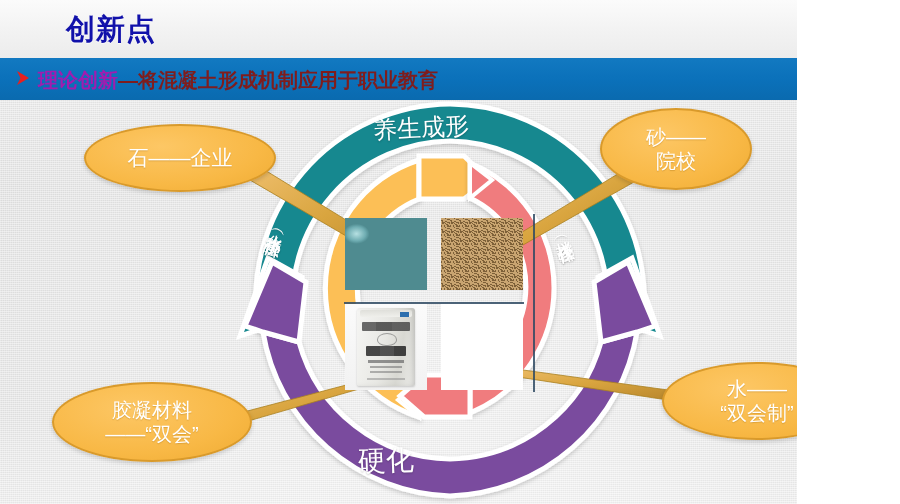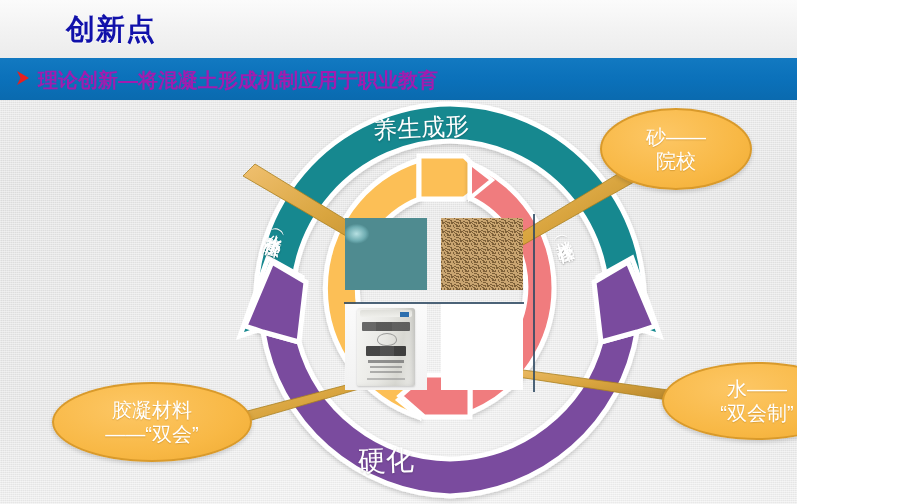--- a/index.html
+++ b/index.html
@@ -33,21 +33,21 @@
     position:absolute;left:14px;top:70px;
     width:0;height:0;color:#d61515;font-size:19px;line-height:19px;
     font-weight:bold;
   }
   .hdr-arrow svg{position:absolute;left:0;top:-2px;}
   .hdr-sub{
     position:absolute;left:38px;top:64px;height:32px;
     font-size:20px;line-height:32px;font-weight:bold;white-space:nowrap;
   }
   .hdr-sub .red{color:#a21caf;}
-  .hdr-sub .white{color:#a21caf;font-weight:bold;}
+  .hdr-sub .white{color:#7f1d1d;font-weight:bold;}
 
   
   .stage{
     position:absolute;left:0;top:100px;width:900px;height:404px;
     background:
       radial-gradient(ellipse 620px 380px at 450px 290px, #f2f2f2 0%, #e9e9e9 55%, #e2e2e2 100%);
   }
   .stage:after{
     content:"";position:absolute;inset:0;
     background-image:
@@ -315,20 +315,23 @@
   </div>
 
   <div class="cross-v"></div>
   <div class="cross-h"></div>
 
   <div class="arc-label" id="lab-top">养生成形</div>
   <div class="arc-label" id="lab-bottom">硬化</div>
   <div class="vlabel" id="lab-left">水化（校企融合）</div>
   <div class="vlabel" id="lab-right">搅拌（校企合作）</div>
 
+  <div class="bubble" id="bub-stone">
+    <span>石——企业</span>
+  </div>
   <div class="bubble" id="bub-sand">
     <span>砂——
 院校</span>
   </div>
   <div class="bubble" id="bub-cement">
     <span>胶凝材料
 ——“双会”</span>
   </div>
   <div class="bubble" id="bub-water">
     <span>水——

